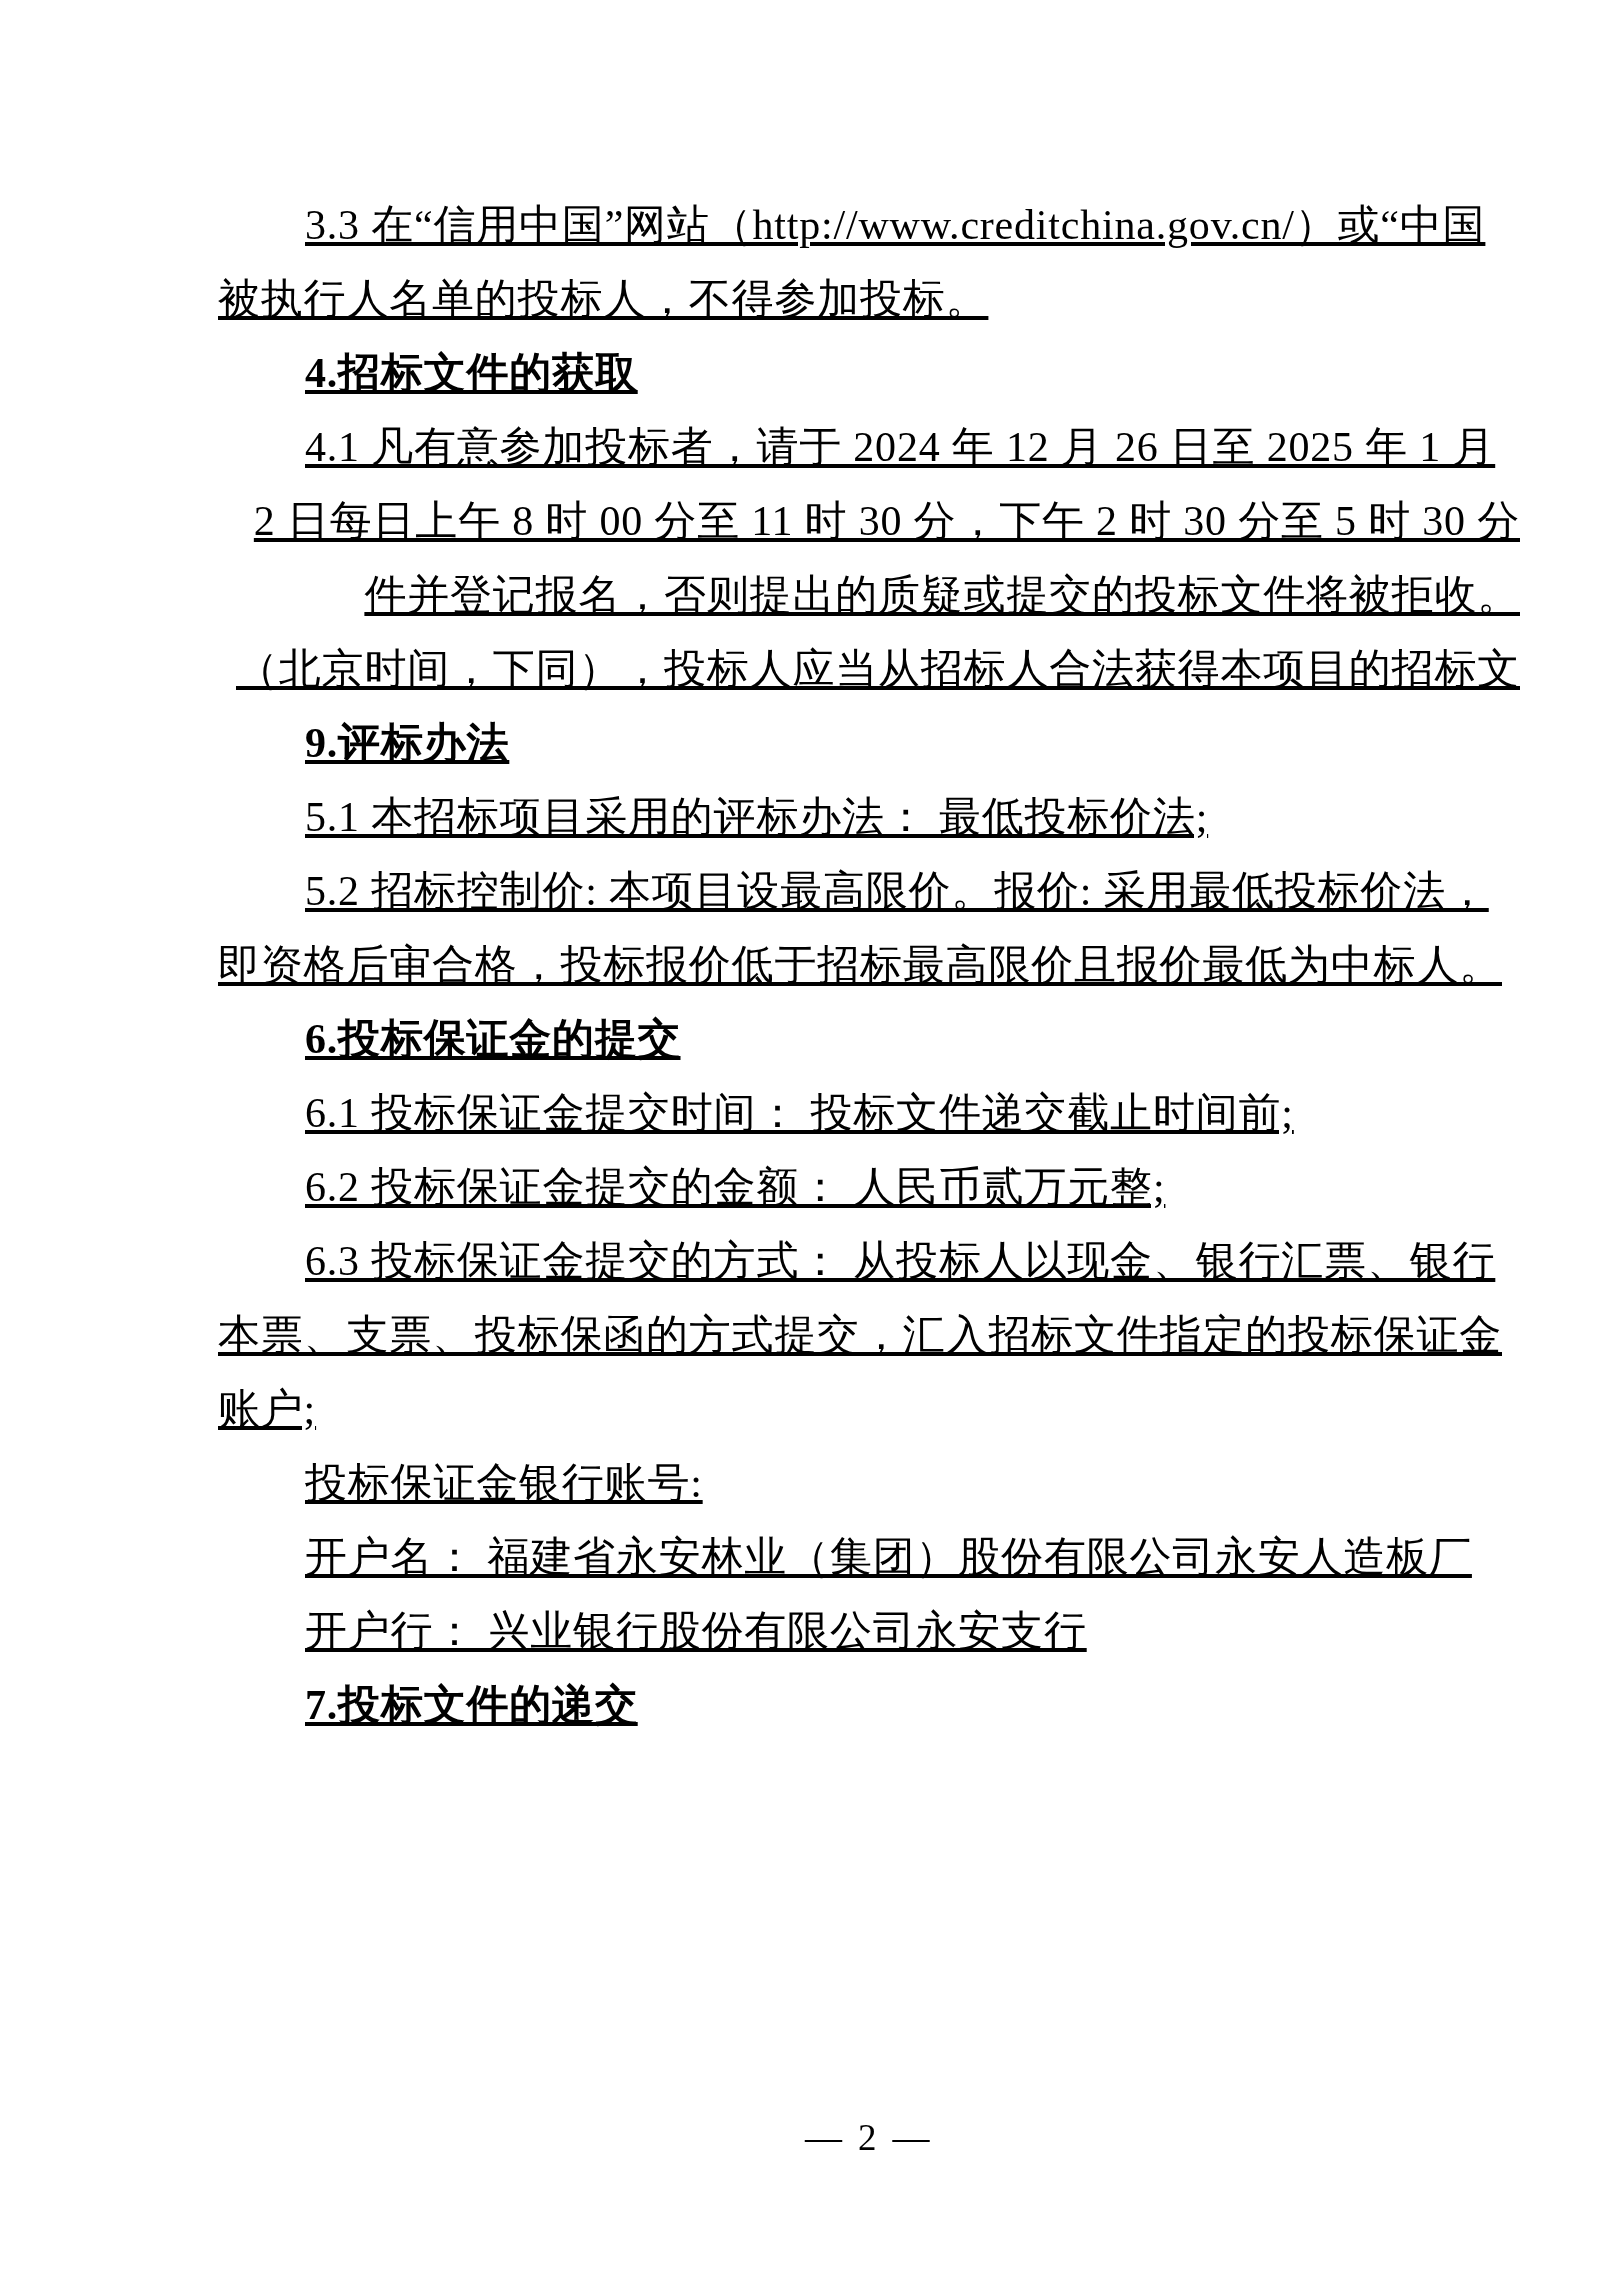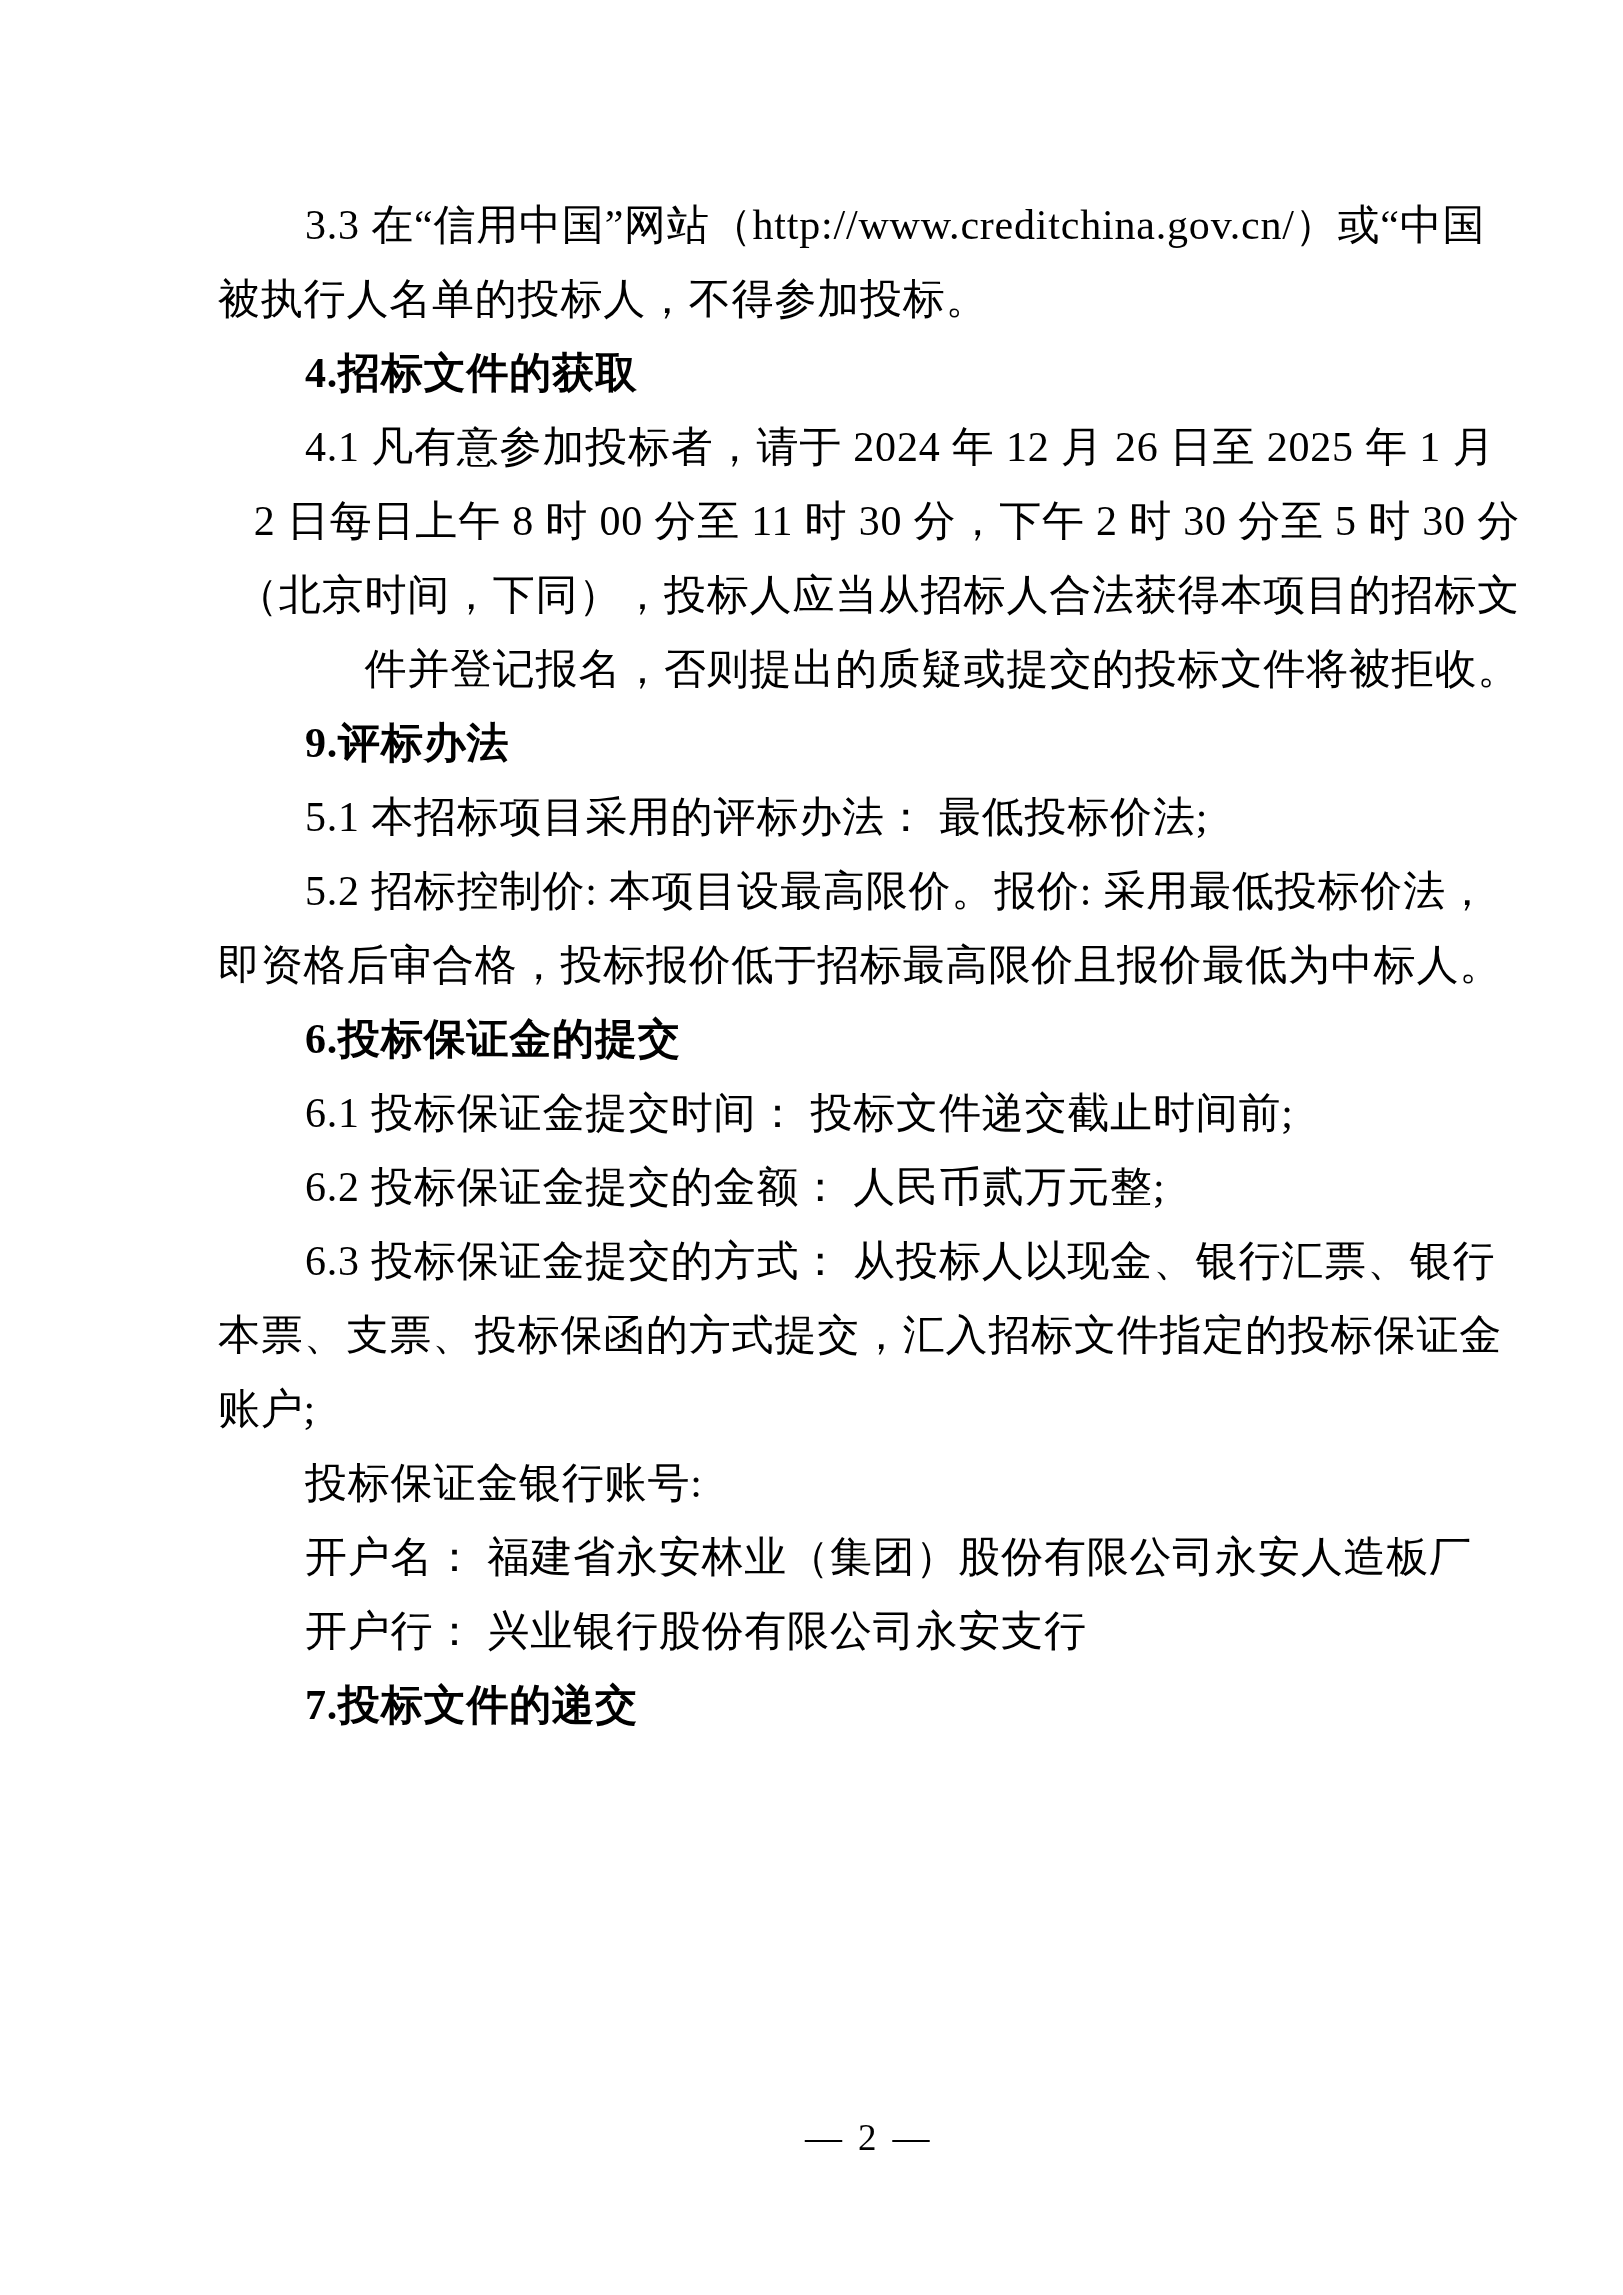--- a/index.html
+++ b/index.html
@@ -14,20 +14,21 @@
     background: #ffffff;
     color: #000000;
     font-family: "Liberation Serif", "DejaVu Serif", serif;
     overflow: hidden;
   }
   .doc {
     position: absolute;
     left: 218px;
     top: 188px;
     width: 1302px;
+    text-decoration: underline;
   }
   .line {
     font-size: 42px;
     line-height: 74px;
     height: 74px;
     white-space: nowrap;
     letter-spacing: 0.8px;
   }
   .indent { padding-left: 87px; }
   .cont   { padding-left: 15px; text-align: right; }
@@ -49,22 +50,22 @@
 </head>
 <body>
 
 <div class="page">
   <div class="doc">
     <div class="line indent">3.3 在“信用中国”网站（http://www.creditchina.gov.cn/）或“中国</div>
     <div class="line">被执行人名单的投标人，不得参加投标。</div>
     <div class="line heading">4.招标文件的获取</div>
     <div class="line indent">4.1 凡有意参加投标者，请于 2024 年 12 月 26 日至 2025 年 1 月</div>
     <div class="line cont">2 日每日上午 8 时 00 分至 11 时 30 分，下午 2 时 30 分至 5 时 30 分</div>
+    <div class="line cont">件并登记报名，否则提出的质疑或提交的投标文件将被拒收。</div>
     <div class="line cont">（北京时间，下同），投标人应当从招标人合法获得本项目的招标文</div>
-    <div class="line cont">件并登记报名，否则提出的质疑或提交的投标文件将被拒收。</div>
     <div class="line heading">9.评标办法</div>
     <div class="line indent">5.1 本招标项目采用的评标办法： 最低投标价法;</div>
     <div class="line indent">5.2 招标控制价: 本项目设最高限价。报价: 采用最低投标价法，</div>
     <div class="line">即资格后审合格，投标报价低于招标最高限价且报价最低为中标人。</div>
     <div class="line heading">6.投标保证金的提交</div>
     <div class="line indent">6.1 投标保证金提交时间： 投标文件递交截止时间前;</div>
     <div class="line indent">6.2 投标保证金提交的金额： 人民币贰万元整;</div>
     <div class="line indent">6.3 投标保证金提交的方式： 从投标人以现金、银行汇票、银行</div>
     <div class="line">本票、支票、投标保函的方式提交，汇入招标文件指定的投标保证金</div>
     <div class="line">账户;</div>

